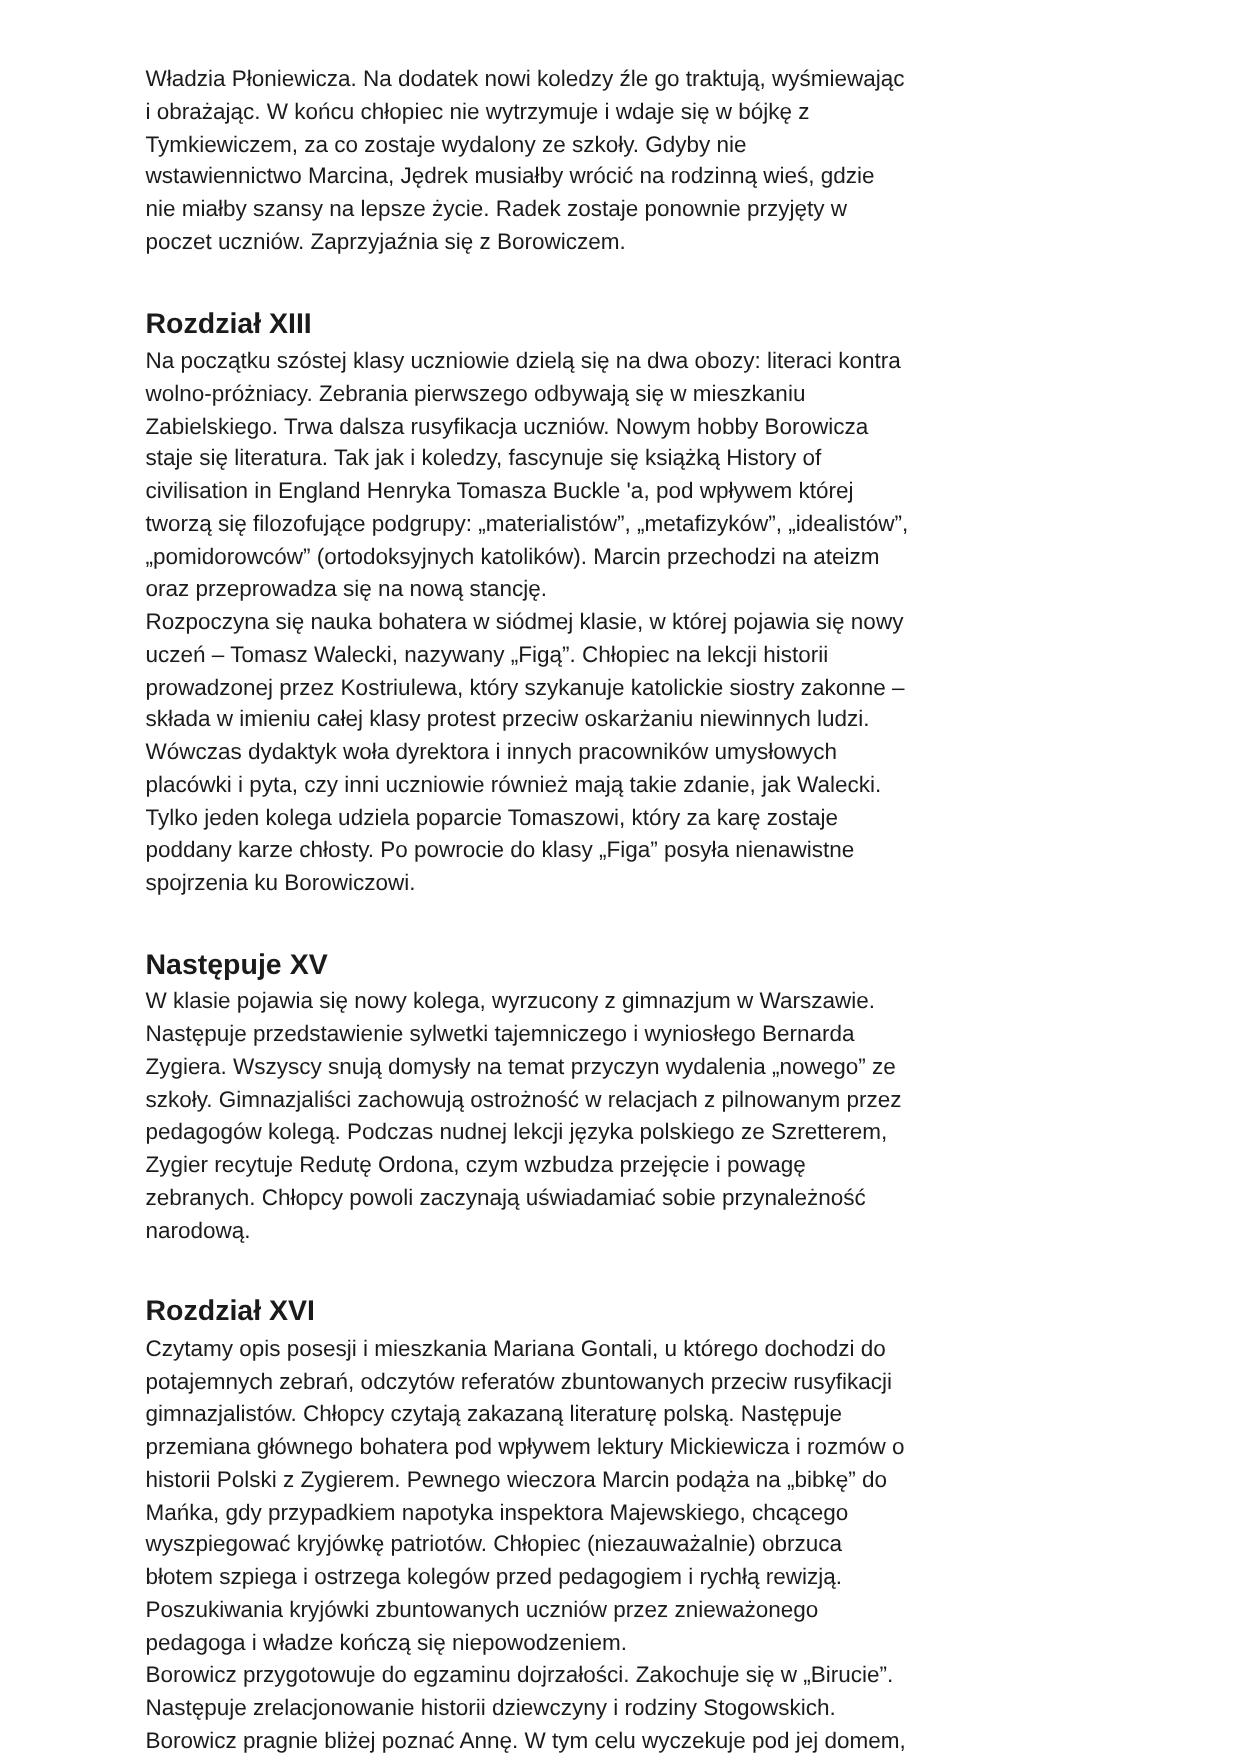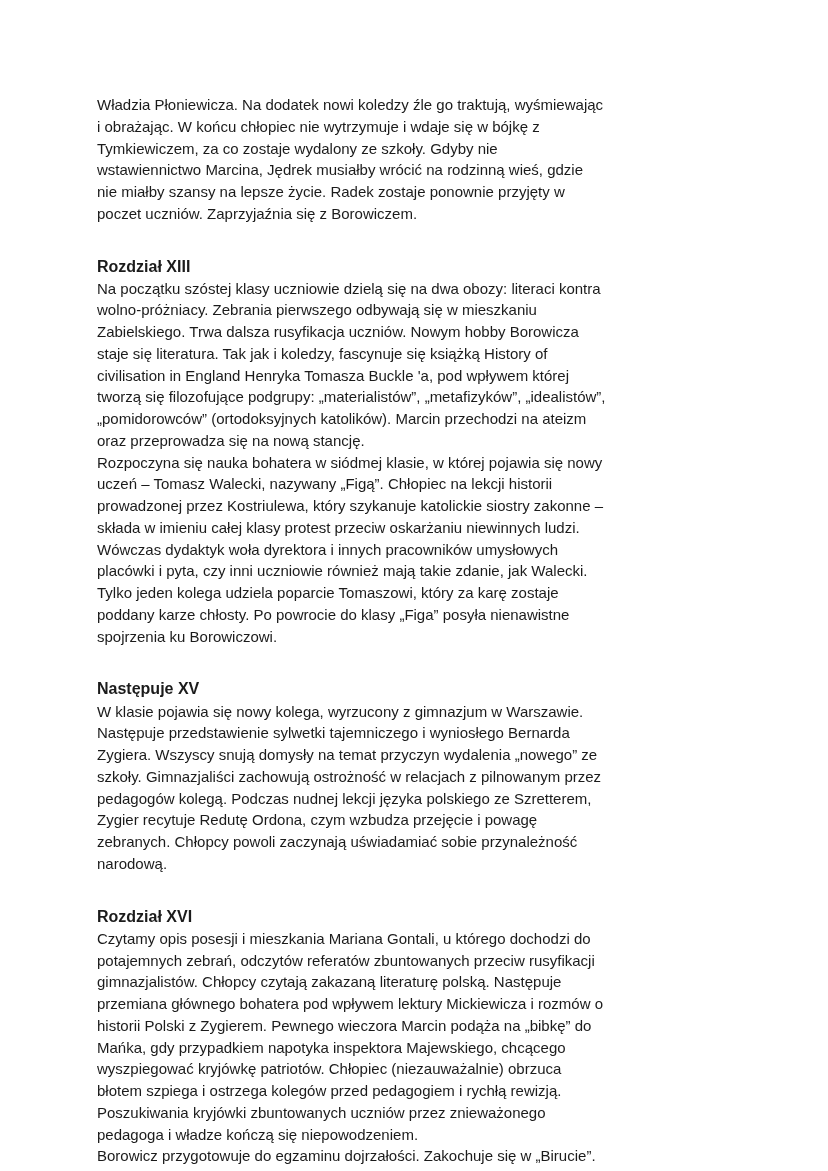--- a/index.html
+++ b/index.html
@@ -5,28 +5,28 @@
   html, body {
     margin: 0;
     padding: 0;
     background: #ffffff;
   }
   .page {
     width: 704px;
     height: 1171px;
     box-sizing: border-box;
     background: #ffffff;
-    padding: 94px 98px 40px 97px;
+    padding: 42px 98px 40px 97px;
     overflow: hidden;
     font-family: "Liberation Sans", sans-serif;
     color: #1b1b1b;
   }
   .doc-section { display: block; }
   .section-heading {
-    font-size: 16px;
+    font-size: 19px;
     line-height: 1.45;
     font-weight: 700;
     margin: 30px 0 0 0;
     color: #1b1b1b;
   }
   .section-body {
     font-size: 15px;
     line-height: 1.45;
     margin: 0;
     text-align: left;

